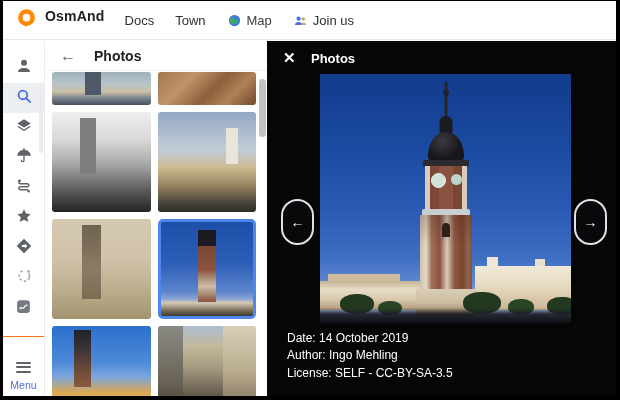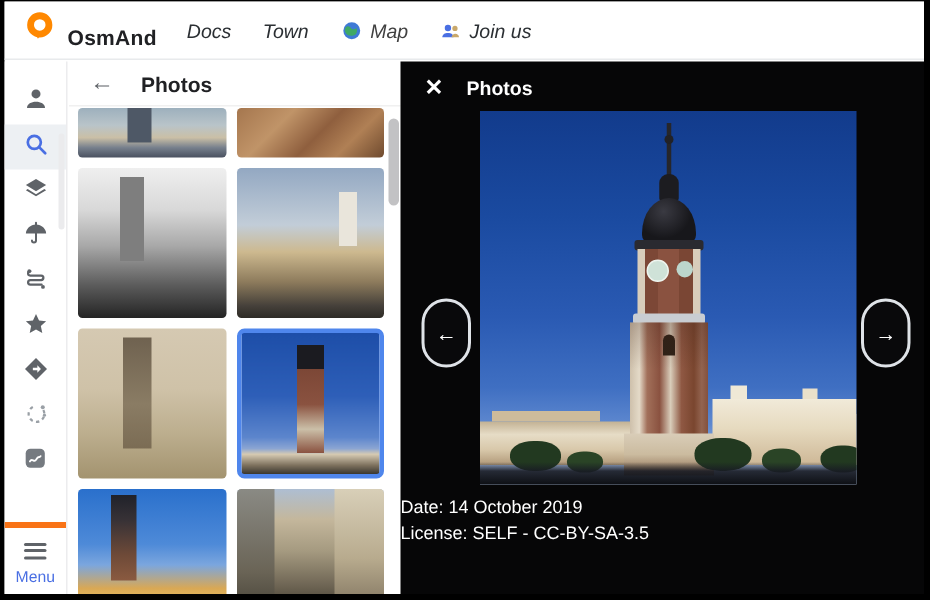--- a/index.html
+++ b/index.html
@@ -4,37 +4,37 @@
 <style>
   html,body{margin:0;padding:0;background:#222;}
   .frame{position:relative;width:620px;height:400px;background:#000;overflow:hidden;
          font-family:"Liberation Sans",sans-serif;}
   .app{position:absolute;left:3px;top:1px;width:613px;height:395px;background:#fff;overflow:hidden;}
 
   
   .topbar{position:absolute;left:0;top:0;right:0;height:39px;background:#fff;
           border-bottom:1px solid #e8eaec;display:flex;align-items:center;
           padding-left:13px;box-sizing:border-box;}
-  .brand{display:flex;align-items:flex-end;gap:8px;margin-right:20px;}
+  .brand{display:flex;align-items:flex-start;gap:8px;margin-right:20px;}
   .brand-name{font-size:14px;font-weight:700;color:#202124;letter-spacing:.2px;}
   .nav{display:flex;align-items:center;gap:21px;}
   .nav .nav-item{font-size:13px;font-weight:500;color:#2b2f33;text-decoration:none;
-                 display:flex;align-items:center;gap:5px;cursor:pointer;font-style:italic;}
+                 display:flex;align-items:center;gap:5px;cursor:pointer;}
   .nav .nav-item.active .lbl{color:#404040;}
   .nav svg{display:block;}
 
   
   .sidebar{position:absolute;left:0;top:40px;bottom:0;width:42px;background:#fff;
            border-right:1px solid #ececee;box-sizing:border-box;}
   .s-col{position:absolute;left:0;top:12px;width:41px;display:flex;flex-direction:column;align-items:center;}
   .s-item{width:41px;height:30px;display:flex;align-items:center;justify-content:center;cursor:pointer;}
   .s-item.active{background:#edf0f3;}
   .s-scroll{position:absolute;right:1px;top:48px;width:4px;height:64px;border-radius:2px;background:#ebebed;}
-  .s-menu{position:absolute;bottom:5px;left:0;width:41px;border-top:4px solid #f97316;
-          padding-top:7px;display:flex;flex-direction:column;align-items:center;gap:4px;cursor:pointer;}
+  .s-menu{position:absolute;bottom:5px;left:0;width:41px;border-top:1px solid #f97316;
+          padding-top:22px;display:flex;flex-direction:column;align-items:center;gap:4px;cursor:pointer;}
   .bars div{width:15px;height:2px;background:#5f6368;margin:2.5px 0;border-radius:1px;}
   .menu-label{font-size:10.5px;color:#4a6fe3;}
 
   
   .plist{position:absolute;left:43px;top:40px;bottom:0;width:221px;background:#fff;}
   .plist-head{height:29px;display:flex;align-items:center;gap:18px;padding-left:14px;
               border-bottom:1px solid #f0f0f0;}
   .back{color:#5f6368;font-size:16px;line-height:1;cursor:pointer;}
   .plist-title{font-size:14px;font-weight:700;color:#202124;}
   .grid{position:absolute;left:6px;right:11px;top:31px;bottom:0;display:grid;
@@ -69,21 +69,21 @@
 
   
   .viewer{position:absolute;left:264px;top:40px;right:0;bottom:0;background:#060607;color:#fff;}
   .v-close{position:absolute;left:16px;top:8px;font-size:15px;font-weight:700;cursor:pointer;color:#fff;}
   .v-title{position:absolute;left:44px;top:10px;font-size:13px;font-weight:700;color:#fff;}
   .nav-pill{position:absolute;top:158px;width:33px;height:46px;border:2px solid #dfe3e8;
             border-radius:17px;box-sizing:border-box;display:flex;align-items:center;justify-content:center;
             background:rgba(12,12,14,.55);color:#fff;font-size:14px;cursor:pointer;}
   .pill-left{left:14px;}
   .pill-right{right:9px;}
-  .v-meta{position:absolute;left:0;top:289px;font-size:12px;line-height:17.4px;color:#fff;}
+  .v-meta{position:absolute;left:20px;top:289px;font-size:12px;line-height:17.4px;color:#fff;}
 
   
   .v-photo{position:absolute;left:53px;top:33px;width:251px;height:249px;overflow:hidden;
            background:linear-gradient(180deg,#123b8c 0%,#1a4aa0 28%,#2a5ab3 55%,#3f6fc2 74%,#5e88cf 84%,#7fa0d6 89%,#98b0d8 93%,#a9bcd9 100%);}
   .v-photo *{position:absolute;}
   .ph-bleft{left:0;bottom:13px;width:100px;height:29px;
             background:linear-gradient(180deg,#c3b294 0%,#e6dcc6 30%,#d8c8aa 65%,#b09878 100%);}
   .ph-bleft::before{content:"";position:absolute;left:8px;top:-7px;width:72px;height:7px;background:#cdbb9b;}
   .ph-bright{right:0;bottom:13px;width:96px;height:44px;
              background:linear-gradient(180deg,#f1ead9 0%,#e6dabf 45%,#cdb796 100%);}
@@ -301,18 +301,19 @@
 
     <div class="nav-pill pill-left">
       <span>←</span>
     </div>
     <div class="nav-pill pill-right">
       <span>→</span>
     </div>
 
     <div class="v-meta">
       <div>Date: 14 October 2019</div>
+      <div>Author: Ingo Mehling</div>
       <div>License: SELF - CC-BY-SA-3.5</div>
     </div>
   </div>
 
 </div>
 </div>
 
 </body></html>

